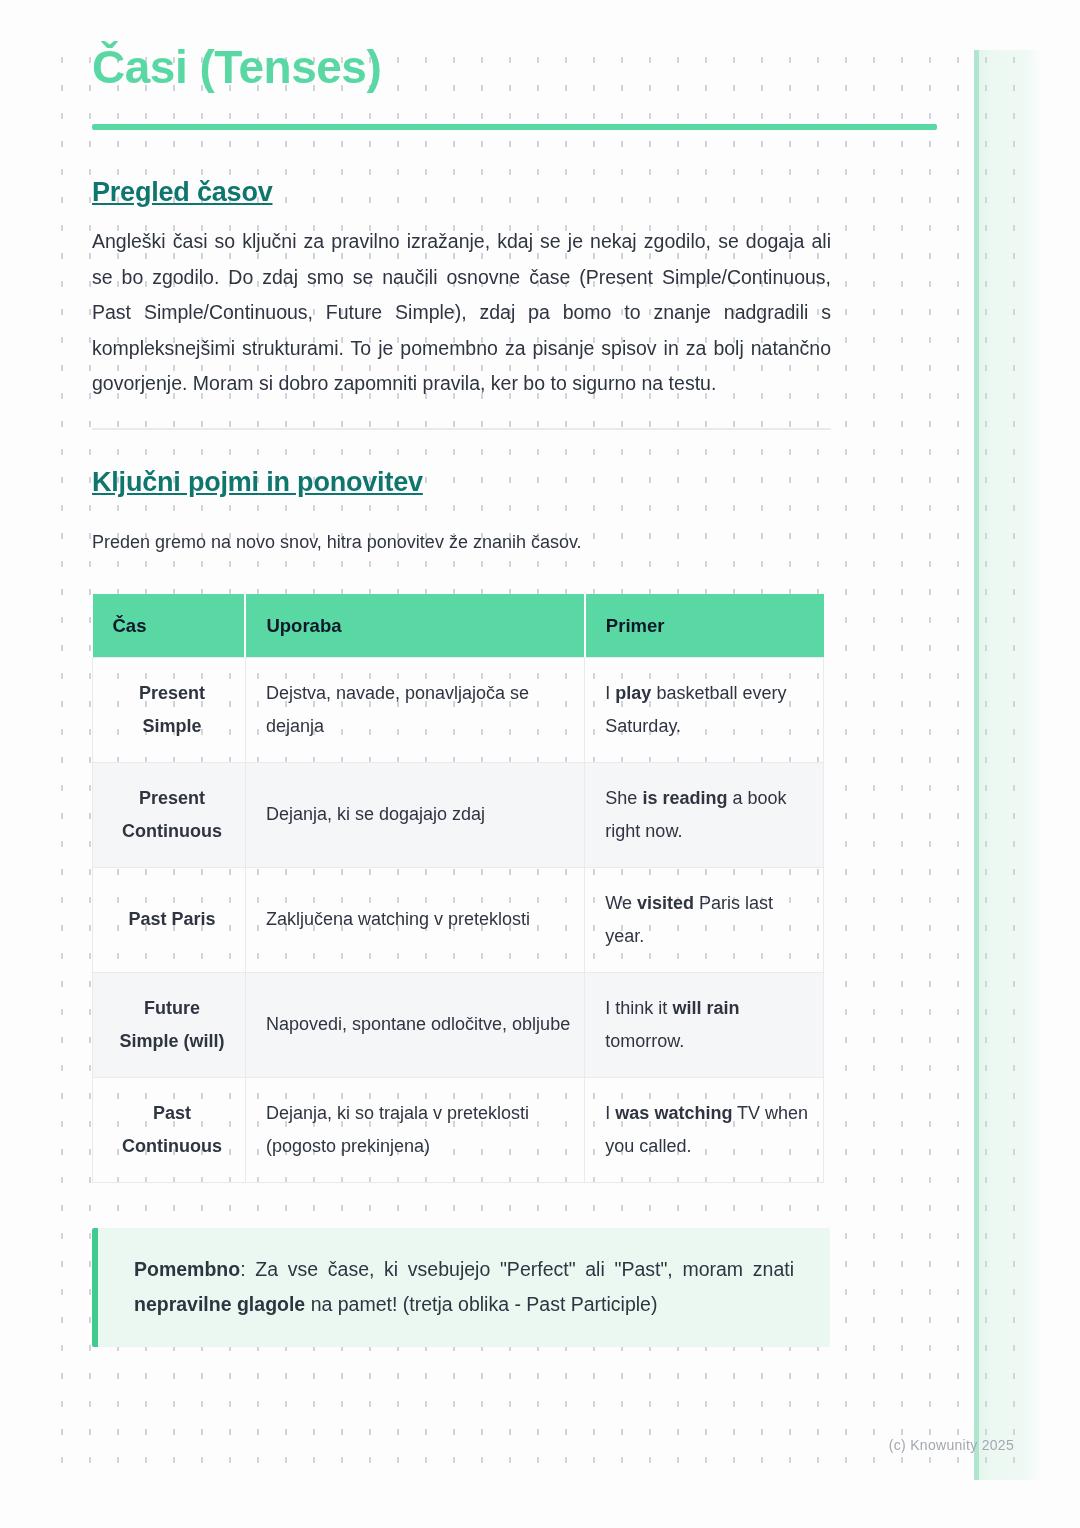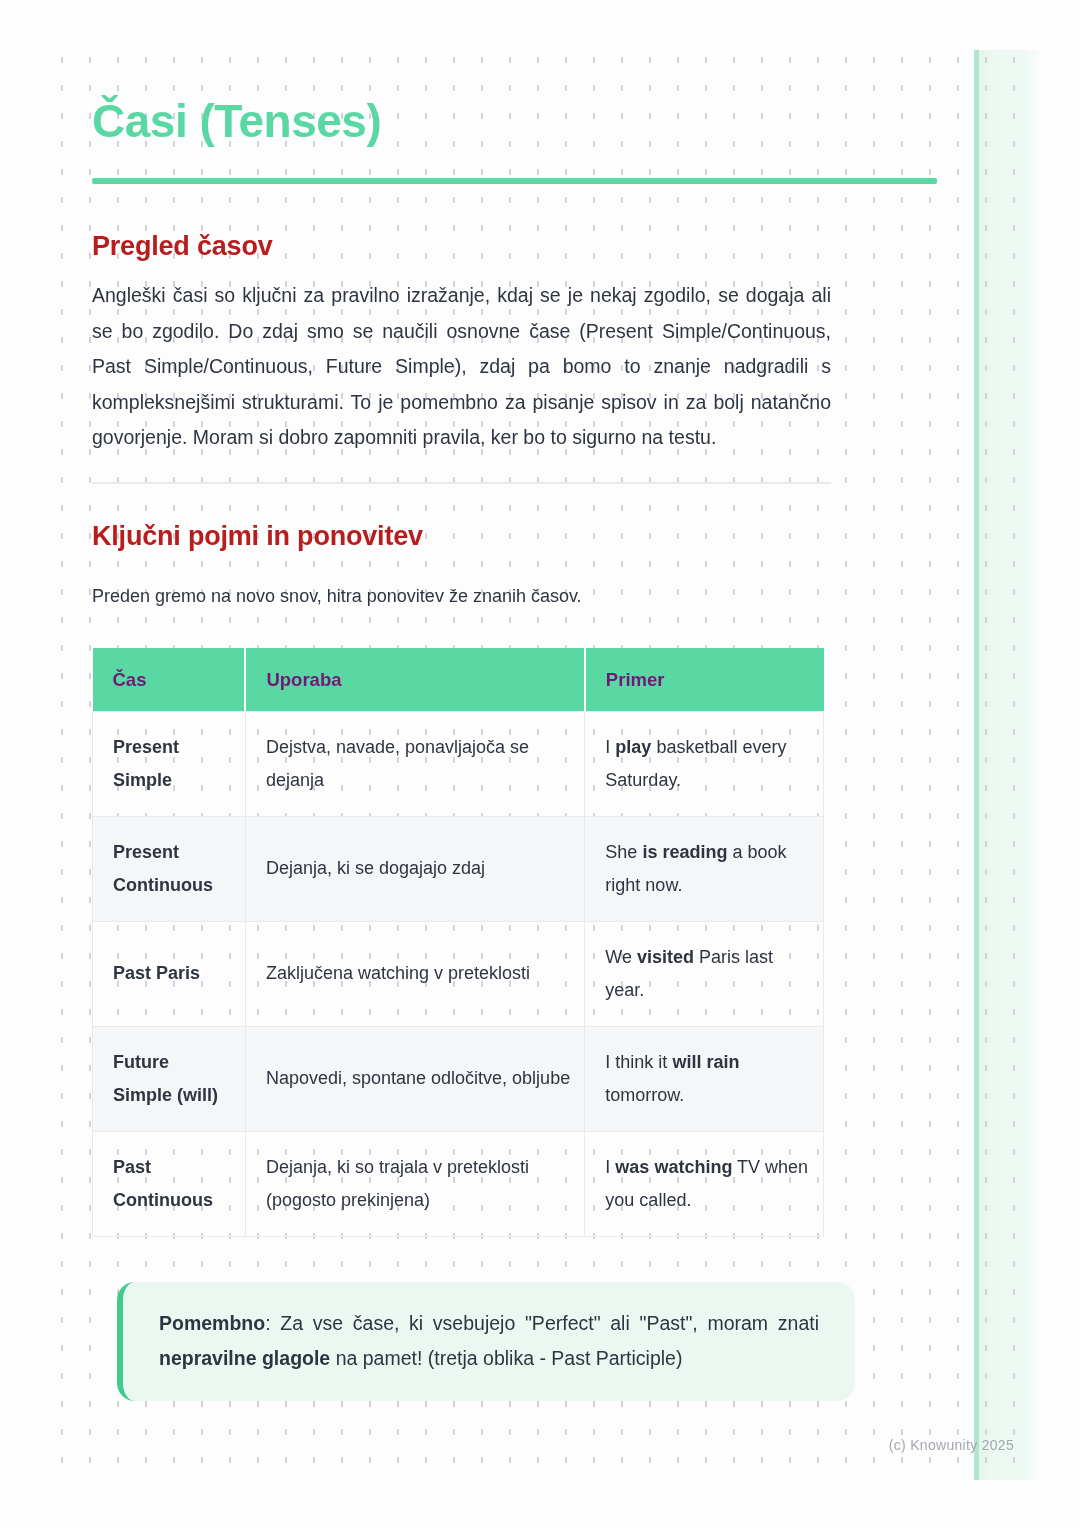--- a/index.html
+++ b/index.html
@@ -26,32 +26,32 @@
     background-image:radial-gradient(1.4px 3px at 8px 10px, #D2D4DA 97%, rgba(255,255,255,0) 100%);
     background-size:28px 28px;
     pointer-events:none;
   }
 
   .content {
     position:absolute; left:92px; top:0; width:739px;
   }
 
   h1.page-title {
-    margin:0; padding-top:94px;
+    margin:0; padding-top:40px;
     font-size:46px; line-height:54px; font-weight:700;
     color:#5AD8A4; letter-spacing:-0.5px;
   }
   .title-rule {
     margin-top:30px; height:6px; width:845px;
     background:#5AD8A4; border:none; border-radius:2px;
   }
 
   h2.section-heading {
     margin:0; font-size:27px; line-height:32px; font-weight:700;
-    color:#b91c1c; letter-spacing:-0.2px;
+    color:#0f766e; letter-spacing:-0.2px;text-decoration:underline;
   }
   h2.s1 { margin-top:46px; }
   h2.s2 { margin-top:36px; }
 
   p.body-par {
     margin:16px 0 0 0;
     font-size:19.5px; line-height:35.5px;
     text-align:justify;
   }
   p.intro-par {
@@ -64,46 +64,45 @@
     background:#E9EAEE; border:none;
   }
 
   table.tenses {
     margin-top:38px;
     width:732px;
     border-collapse:collapse;
     font-size:18px;
   }
   table.tenses th {
-    background:#5AD8A4; color:#701a75;
+    background:#5AD8A4; color:#0f172a;
     font-weight:700; font-size:18.5px;
     text-align:left; vertical-align:middle;
     padding:15px 4px 15px 20px; line-height:33px;
     border:none;
   }
   table.tenses th + th { border-left:2px solid #FFFFFF; }
   table.tenses td {
     border:1px solid #E8EAEE;
     padding:19px 14px 19px 20px;
     line-height:33px;
     vertical-align:middle;
   }
   table.tenses tbody tr:nth-child(even) { background:#F5F6F8; }
-  table.tenses td.cas { font-weight:700; }
+  table.tenses td.cas { font-weight:700;text-align:center; }
 
   .callout {
     margin-top:45px;
     width:738px;
     background:#EAF8F1;
     border-left:6px solid #3FCB8E;
-    border-radius:18px;
+    border-radius:2px;
     padding:24px 36px 24px 36px;
     font-size:19.5px; line-height:35.5px;
     text-align:justify;
-    margin-left:25px;
   }
 
   .watermark {
     position:absolute; top:1437px; right:66px;
     font-size:14px; color:#A3A8B0; letter-spacing:0.3px;
   }
   b { font-weight:700; }
 </style>
 </head>
 <body>

